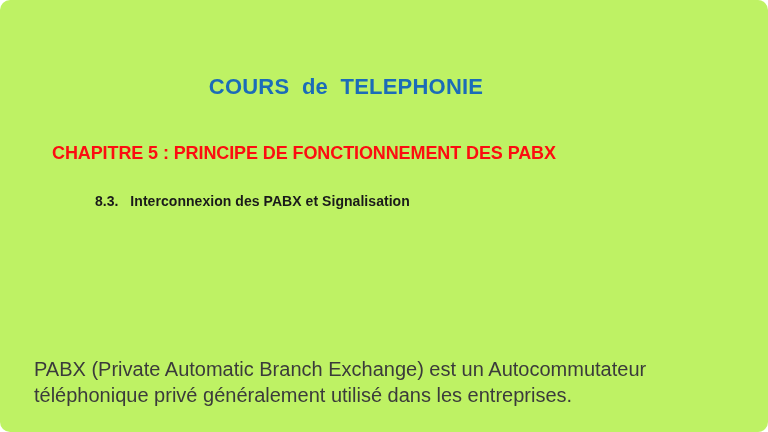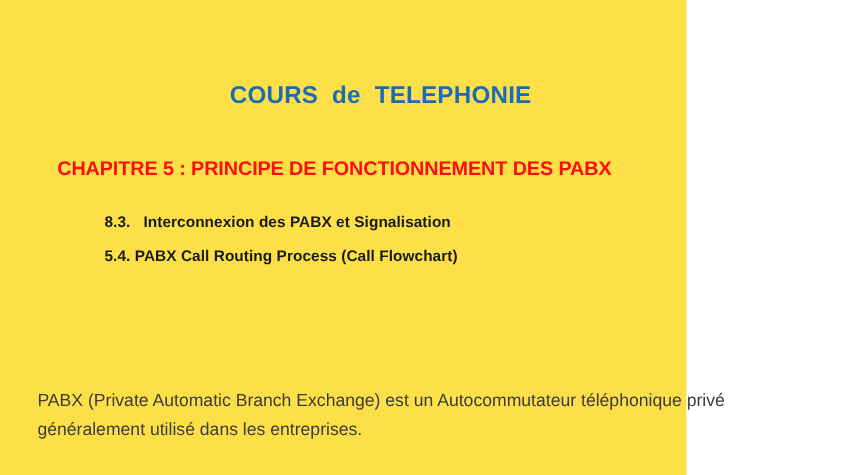--- a/index.html
+++ b/index.html
@@ -10,23 +10,24 @@
     width: 768px;
     height: 432px;
     background: #ffffff;
     font-family: "Liberation Sans", sans-serif;
     overflow: hidden;
     position: relative;
   }
 
   .slide {
     position: relative;
-    width: 624px;
+    width: 768px;
     height: 432px;
-    background: #fde047;
+    background: #bef264;
+    border-radius: 10px;
   }
 
   
   .slide-title {
     position: absolute;
     left: 0;
     top: 74px;
     width: 692px;
     text-align: center;
     font-size: 22px;
@@ -67,36 +68,35 @@
     white-space: pre;
     letter-spacing: 0.05px;
   }
 
   
   .body-paragraph {
     position: absolute;
     left: 34px;
     top: 336px;
     width: 714px;
-    font-size: 16px;
+    font-size: 20px;
     font-weight: normal;
     color: #3b3b3b;
     line-height: 26px;
     text-align: left;
   }
 </style>
 </head>
 <body>
 
 <div class="slide">
 
   <div class="slide-title">COURS  de  TELEPHONIE</div>
 
   <div class="chapter-heading">CHAPITRE 5 : PRINCIPE DE FONCTIONNEMENT DES PABX</div>
 
   <ul class="outline-list">
     <li class="outline-item">8.3.   Interconnexion des PABX et Signalisation</li>
-    <li class="outline-item">5.4. PABX Call Routing Process (Call Flowchart)</li>
   </ul>
 
   <p class="body-paragraph">PABX (Private Automatic Branch Exchange) est un Autocommutateur téléphonique privé généralement utilisé dans les entreprises.</p>
 
 </div>
 
 </body></html>

